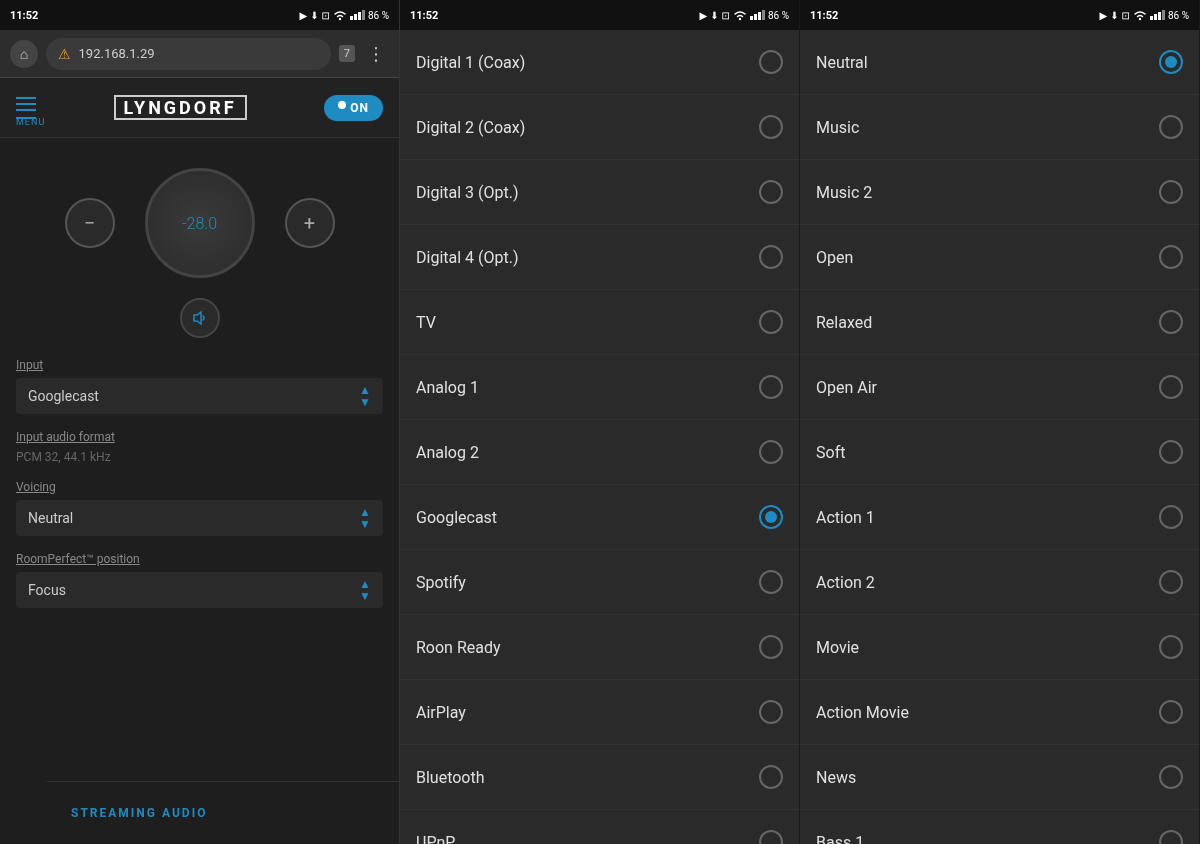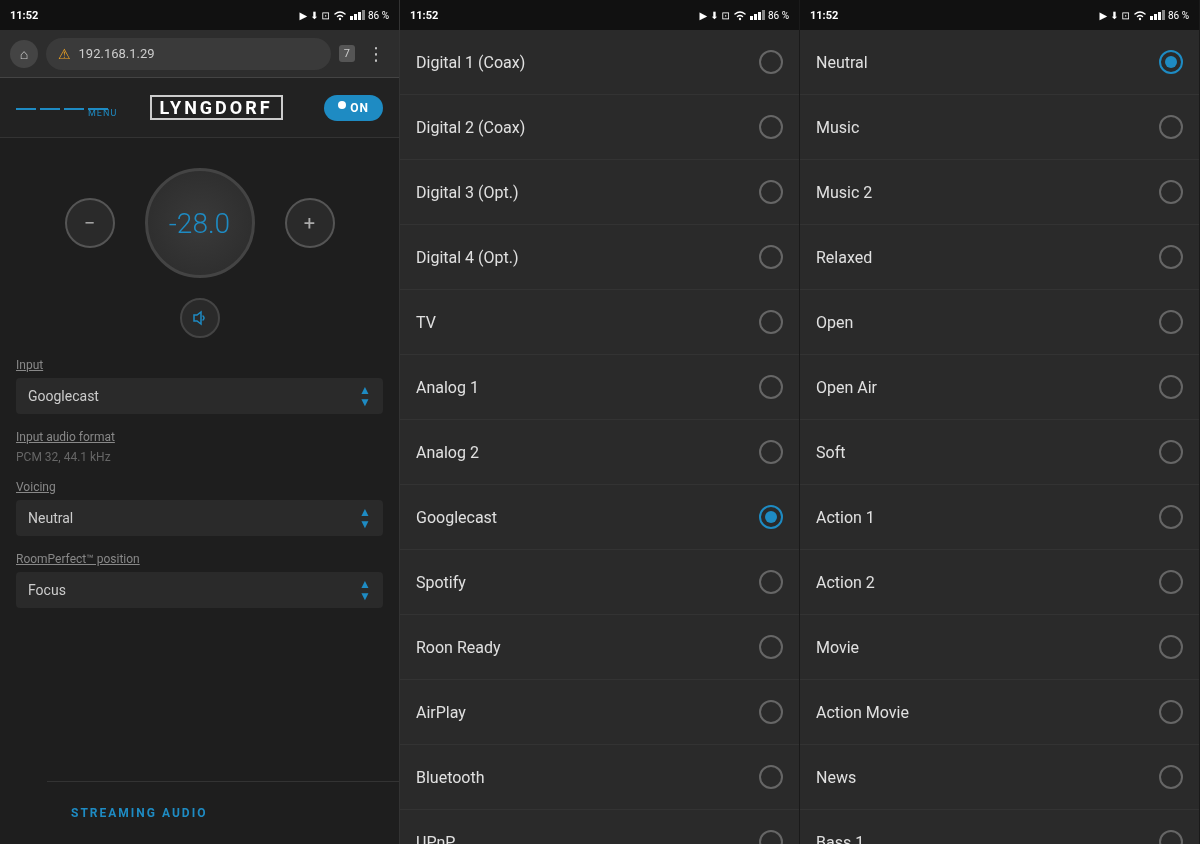--- a/index.html
+++ b/index.html
@@ -105,23 +105,23 @@
       height: 60px;
       display: flex;
       align-items: center;
       padding: 0 16px;
       justify-content: space-between;
       border-bottom: 1px solid #333;
     }
 
     .menu-btn {
       display: flex;
-      flex-direction: row;
+      flex-direction: column;
       gap: 4px;
-      align-items: flex-end;
+      align-items: flex-start;
     }
 
     .menu-btn span {
       display: block;
       width: 20px;
       height: 2px;
       background: #1e8bc3;
     }
 
     .menu-label {
@@ -185,21 +185,21 @@
     .vol-display {
       width: 110px;
       height: 110px;
       border-radius: 50%;
       border: 3px solid #444;
       background: radial-gradient(circle, #3a3a3a, #2a2a2a);
       display: flex;
       align-items: center;
       justify-content: center;
       color: #1e8bc3;
-      font-size: 28px;
+      font-size: 16px;
       font-weight: 300;
     }
 
     .mute-btn {
       width: 40px;
       height: 40px;
       border-radius: 50%;
       border: 2px solid #444;
       background: #2a2a2a;
       display: flex;
@@ -606,32 +606,32 @@
         
       </div>
     </div>
         <div class="list-item">
       <span class="list-item-text">Music 2</span>
       <div class="radio-circle">
         
       </div>
     </div>
         <div class="list-item">
+      <span class="list-item-text">Open</span>
+      <div class="radio-circle">
+        
+      </div>
+    </div>
+        <div class="list-item">
       <span class="list-item-text">Relaxed</span>
       <div class="radio-circle">
         
       </div>
     </div>
         <div class="list-item">
-      <span class="list-item-text">Open</span>
-      <div class="radio-circle">
-        
-      </div>
-    </div>
-        <div class="list-item">
       <span class="list-item-text">Open Air</span>
       <div class="radio-circle">
         
       </div>
     </div>
         <div class="list-item">
       <span class="list-item-text">Soft</span>
       <div class="radio-circle">
         
       </div>

